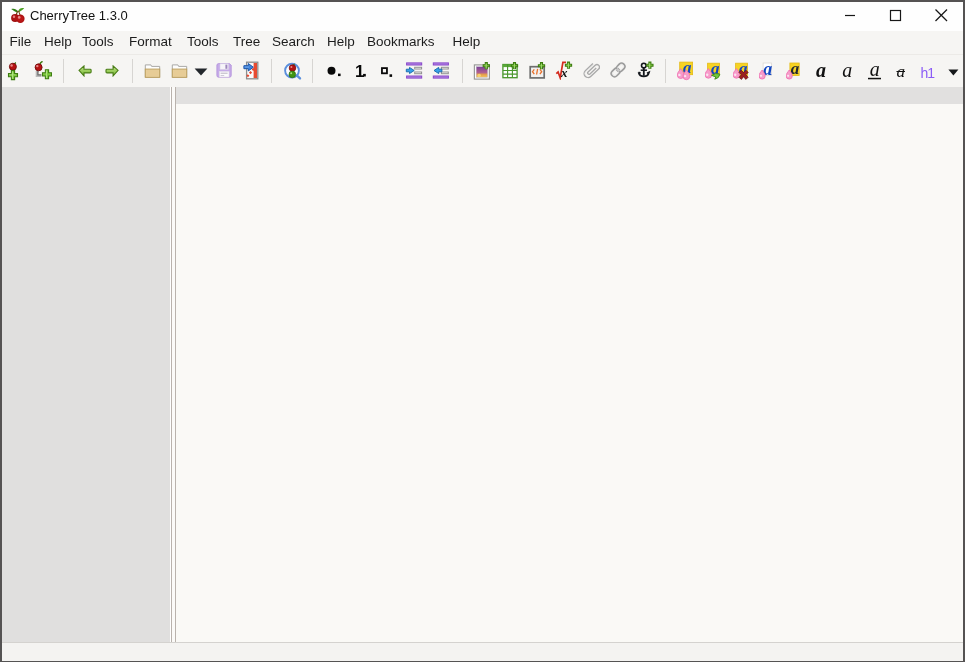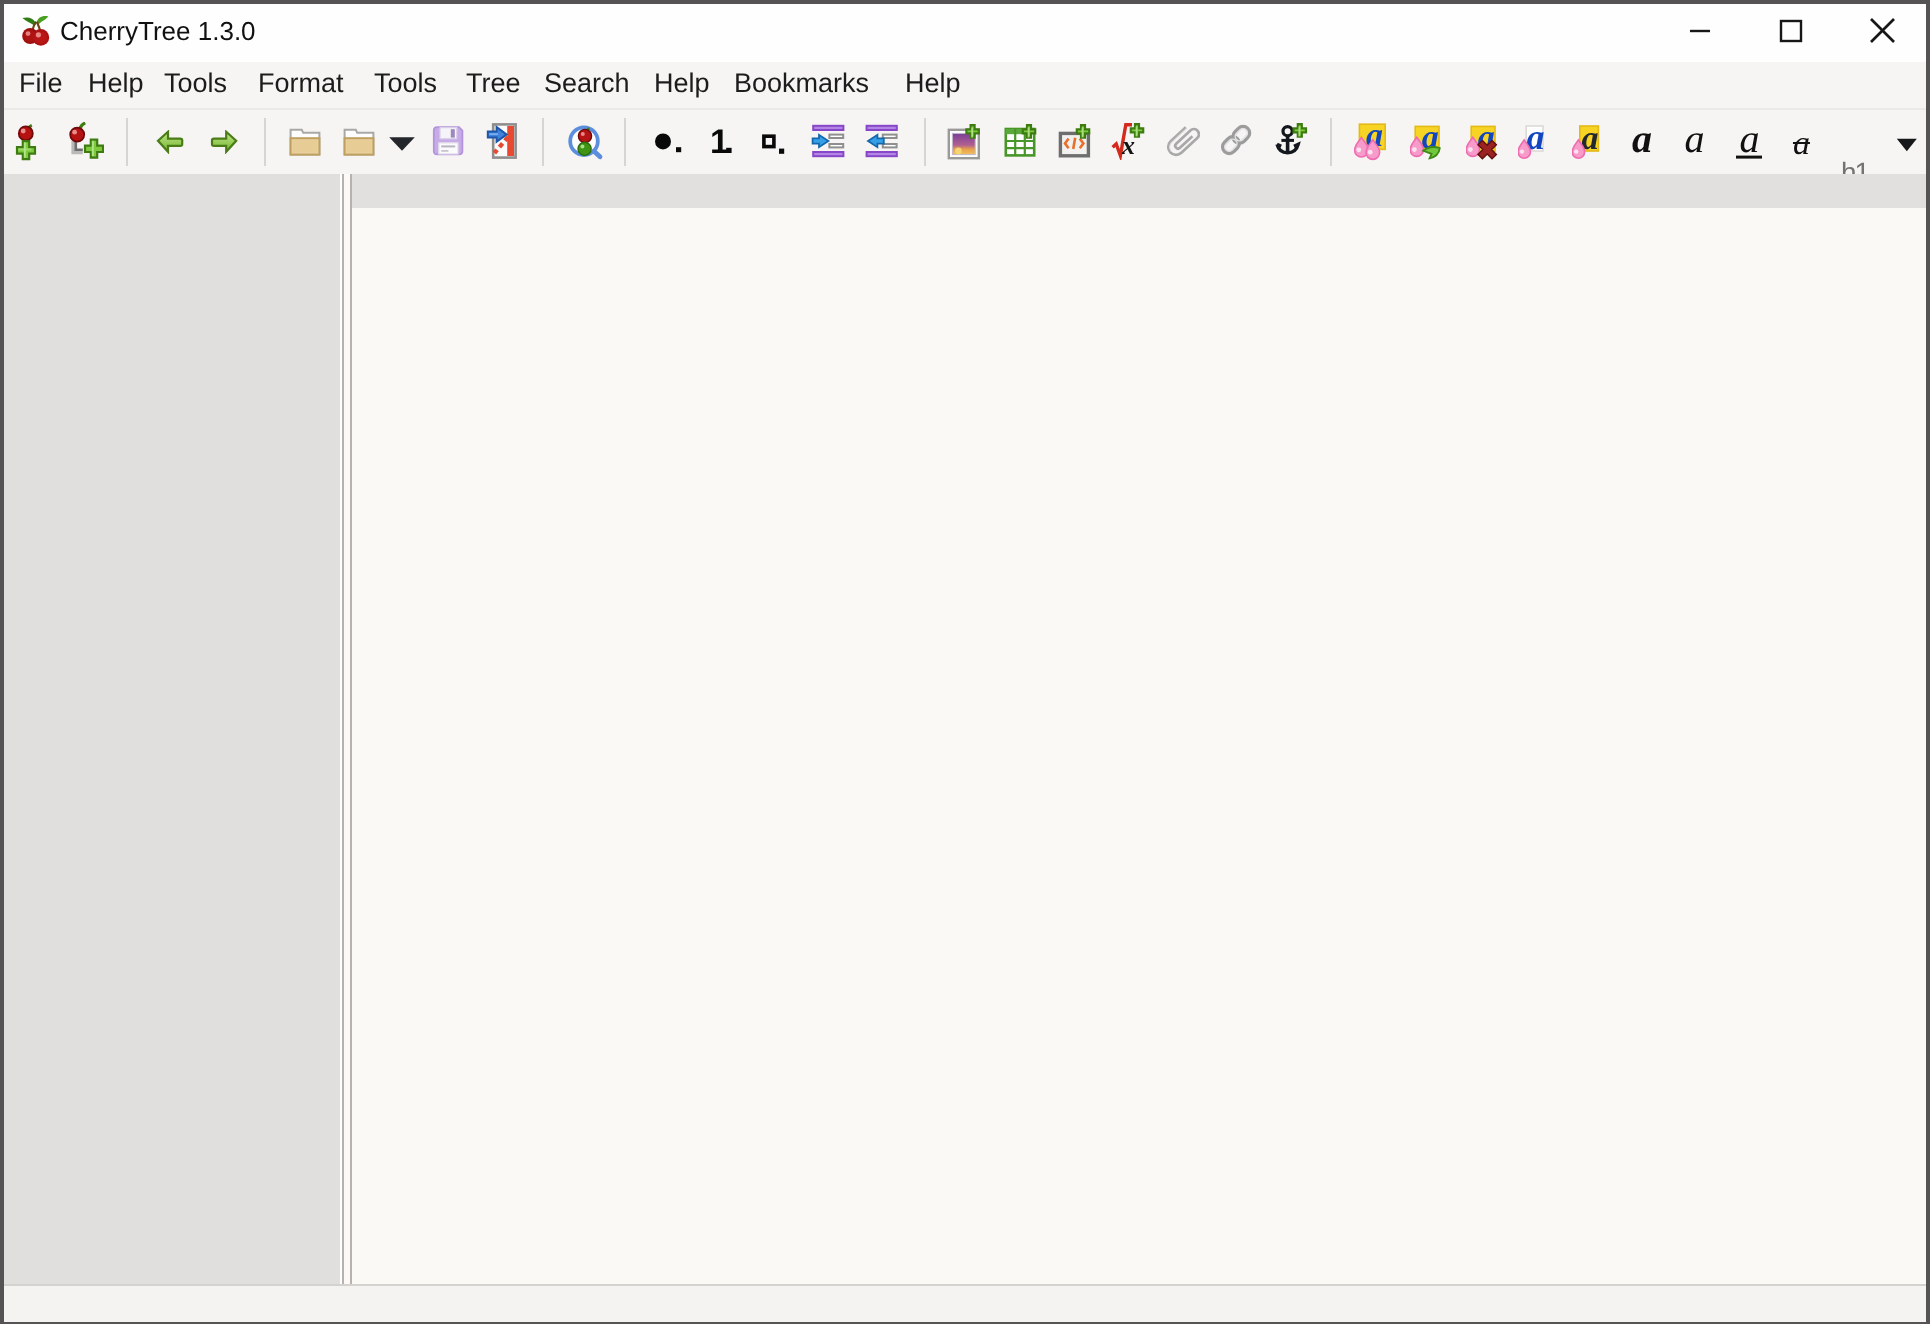--- a/index.html
+++ b/index.html
@@ -261,21 +261,21 @@
       <circle cx="2.1" cy="13.8" r="1.1" fill="#fce3f1"></circle>
     </svg>
 
     <div class="abs" style="left:814px;top:3.8px;font-family:'Liberation Serif',serif;font-size:20px;font-style:italic;font-weight:bold;color:#111">a</div>
     <div class="abs" style="left:840.3px;top:3.8px;font-family:'Liberation Serif',serif;font-size:20px;font-style:italic;color:#111">a</div>
     <svg class="ticon" style="left:865.5px;top:4.8px" width="16" height="21" viewBox="0 0 16 21">
       <text x="1.7" y="16.2" font-family="Liberation Serif,serif" font-size="20" font-style="italic" fill="#111">a</text>
       <rect x="-0.5" y="17.8" width="13.5" height="1.5" fill="#111"></rect>
     </svg>
     <div class="abs" style="left:891.6px;top:6.9px;font-family:'Liberation Serif',serif;font-size:17px;font-style:italic;color:#111;text-decoration:line-through;padding:0 2.9px">a</div>
-    <div class="abs" style="left:918.5px;top:23px;font-size:14px;letter-spacing:-1px;color:#737373">h1</div>
+    <div class="abs" style="left:918.5px;top:10px;font-size:14px;letter-spacing:-1px;color:#8b5cf6">h1</div>
     <svg class="ticon" style="left:946px;top:14px" width="11" height="7" viewBox="0 0 11 7">
       <path d="M0.4 0.4 H10.4 L5.4 6.6 z" fill="#16181a"></path>
     </svg>
   </div>
   <div id="main">
     <div id="sidebar"></div>
     <div id="split"></div>
     <div id="editor">
         <div id="edithead"></div>
       </div>

